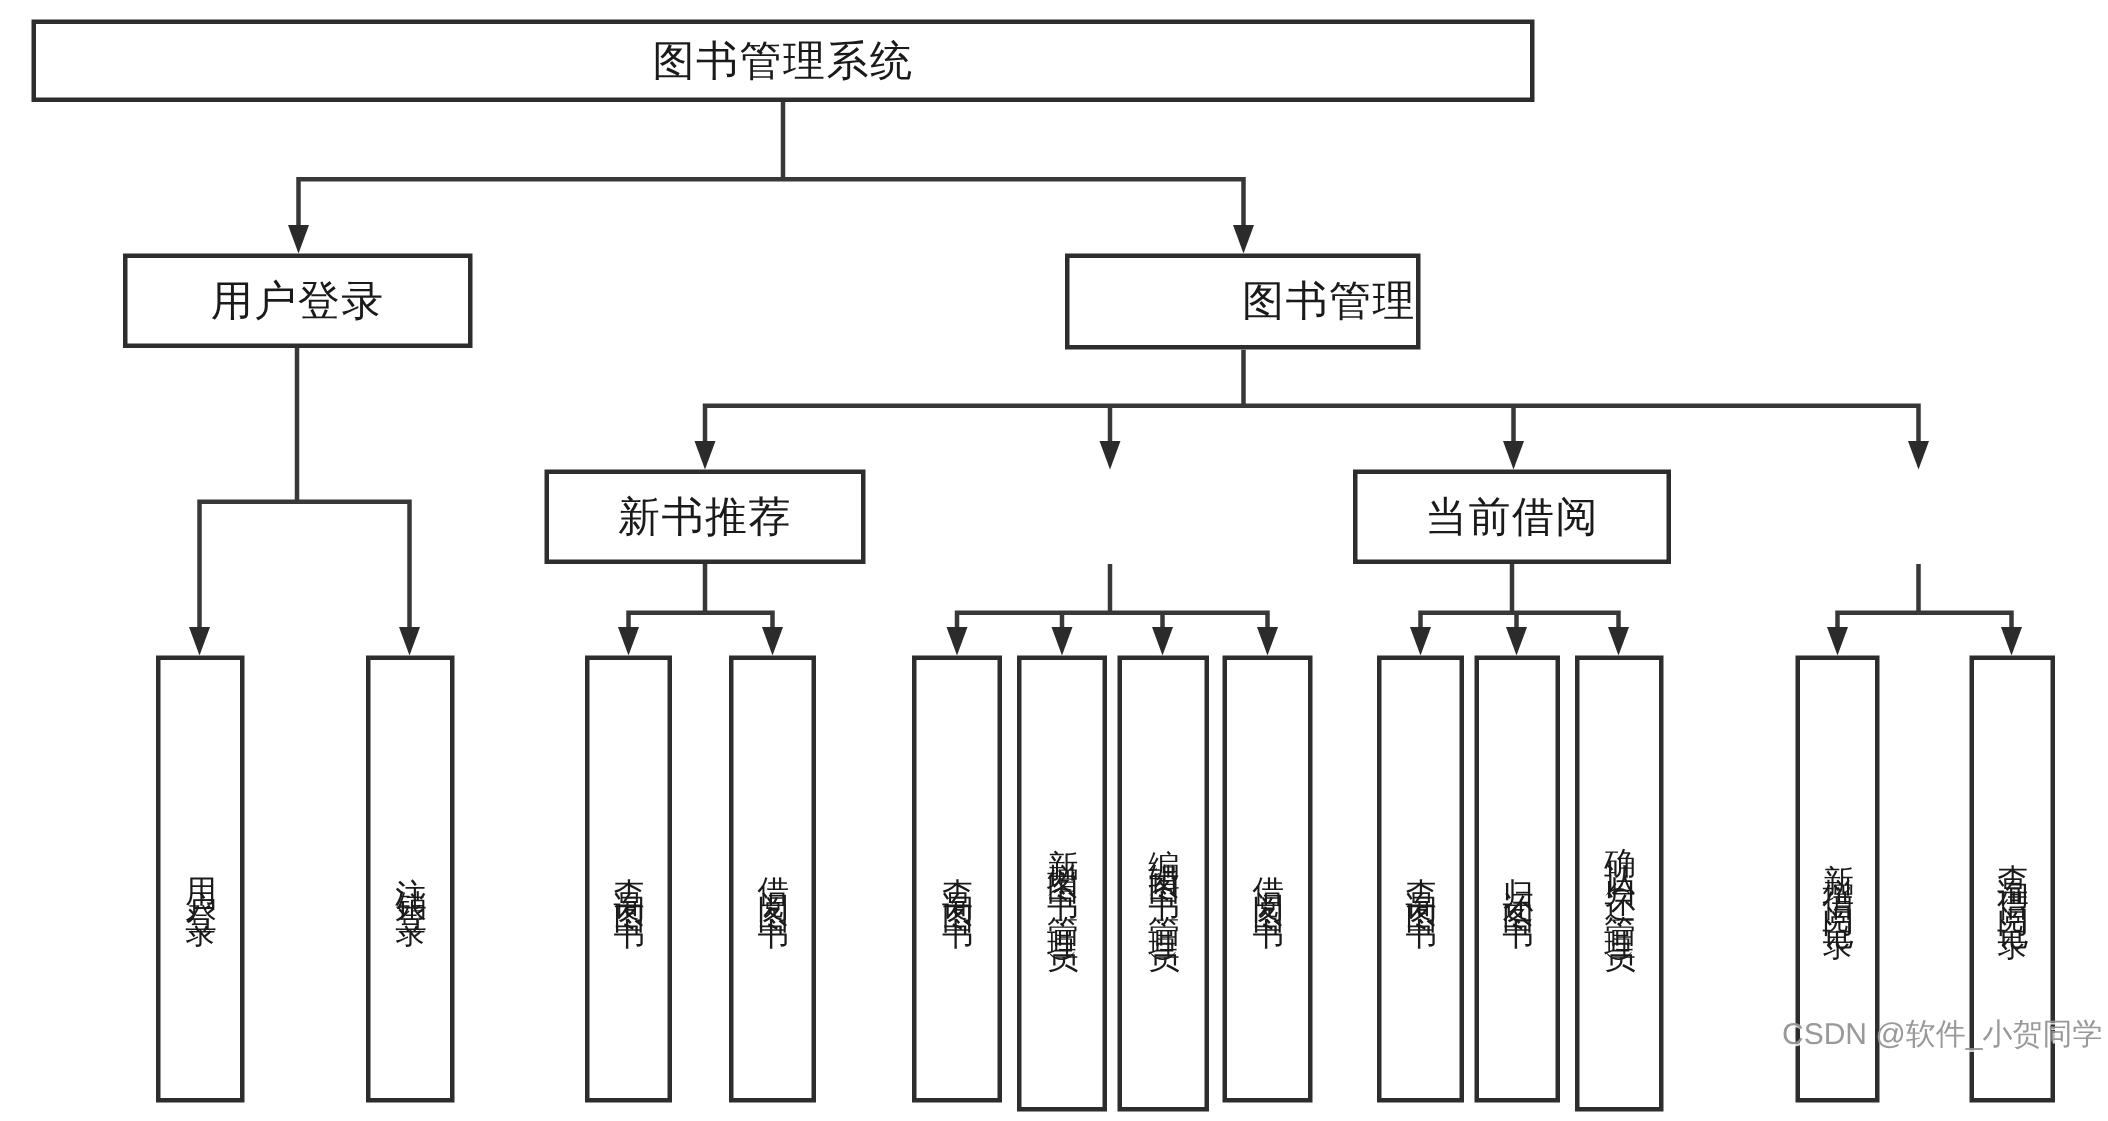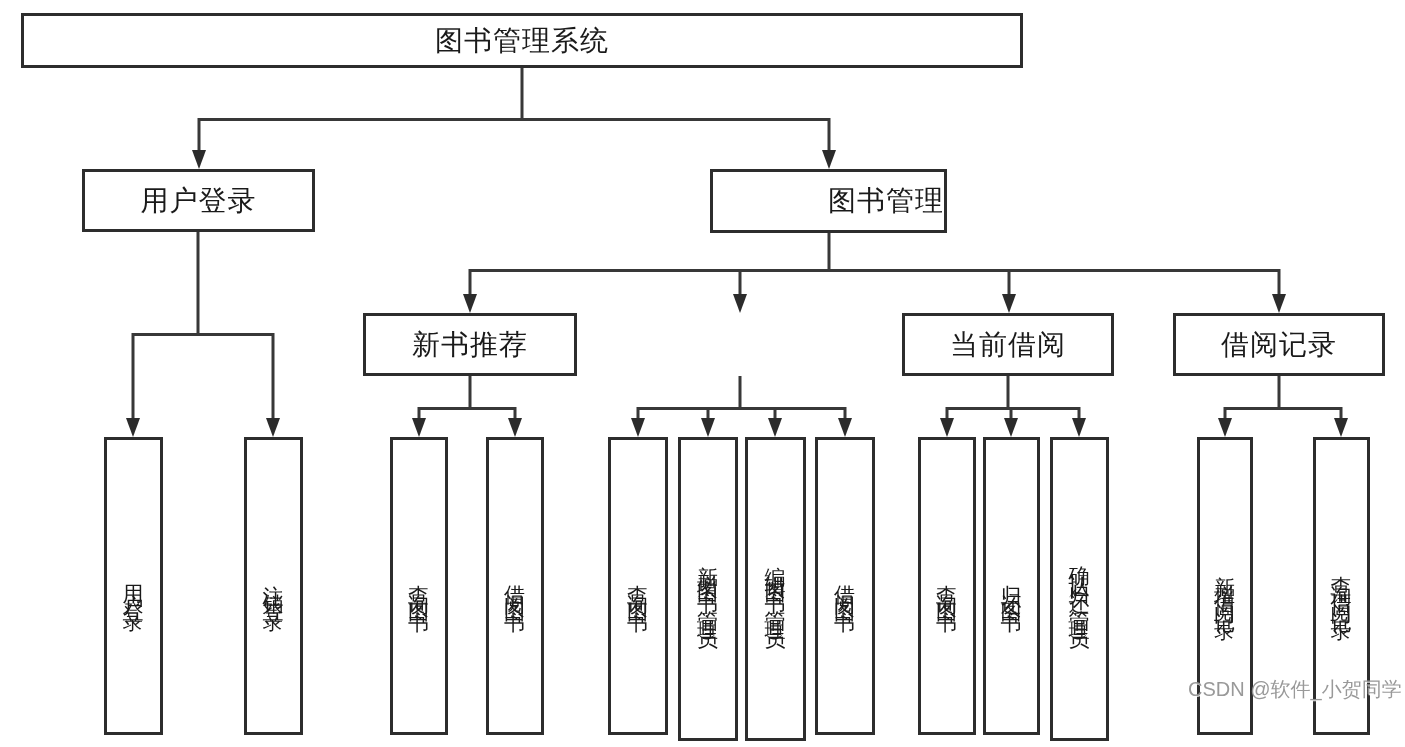--- a/index.html
+++ b/index.html
@@ -138,23 +138,20 @@
   <div class="node" id="n-book-mgmt">
     <span>图书管理</span>
   </div>
 
   <div class="node" id="n-new-book-rec">
     <span>新书推荐</span>
   </div>
   <div class="node" id="n-current-borrow">
     <span>当前借阅</span>
   </div>
-  <div class="node" id="n-borrow-record">
-    <span>借阅记录</span>
-  </div>
 
   <div class="vnode" id="v-user-login">
     <span class="vtext">用户登录</span>
   </div>
   <div class="vnode" id="v-logout">
     <span class="vtext">注销登录</span>
   </div>
   <div class="vnode" id="v-query-book-rec">
     <span class="vtext">查询图书</span>
   </div>

